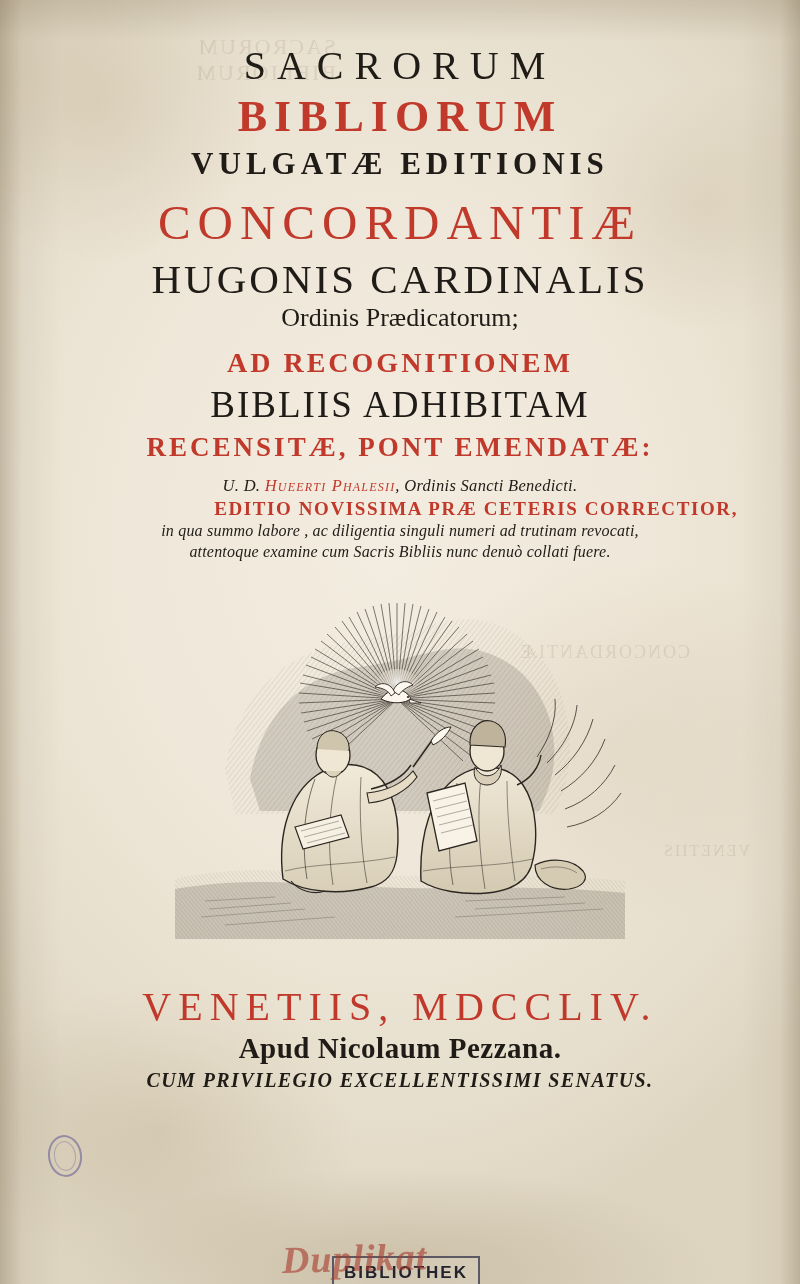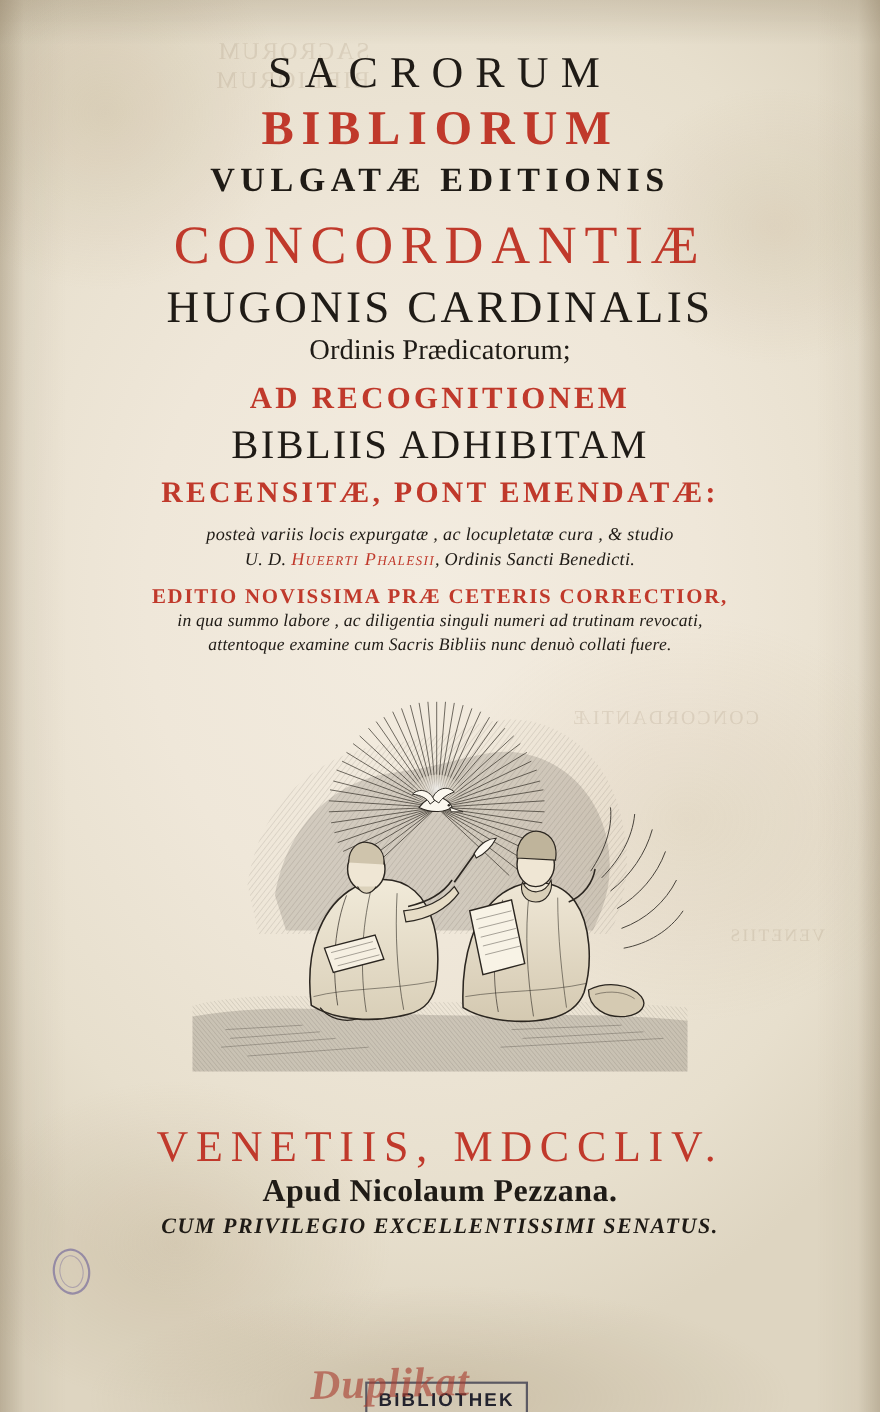--- a/index.html
+++ b/index.html
@@ -141,24 +141,25 @@
     font-size: 16.5px;
     line-height: 1.38;
     letter-spacing: 0.3px;
   }
   .block-italic .sc {
     font-variant: small-caps;
     font-style: italic;
     letter-spacing: 1.2px;
   }
   .l-editio {
-    margin-top: 12px;
+    margin-top: 0;
     font-size: 19px;
     letter-spacing: 1.6px;
     font-weight: 600;
+    text-align: right;
   }
   .block-italic2 {
     font-style: italic;
     font-size: 16px;
     line-height: 1.35;
     letter-spacing: 0.2px;
   }
 
   
   .engraving {
@@ -264,21 +265,20 @@
     <div class="l-bibliorum red">BIBLIORUM</div>
     <div class="l-vulgatae blk">VULGATÆ  EDITIONIS</div>
     <div class="l-concordantiae red">CONCORDANTIÆ</div>
     <div class="l-hugonis blk">HUGONIS  CARDINALIS</div>
     <div class="l-ordinis blk">Ordinis Prædicatorum;</div>
     <div class="l-adrecog red">AD  RECOGNITIONEM</div>
     <div class="l-bibliis blk">BIBLIIS  ADHIBITAM</div>
     <div class="l-recensitae red">RECENSITÆ, PONT EMENDATÆ:</div>
 
     <div class="block-italic blk">
-      <div>posteà variis locis expurgatæ ,  ac locupletatæ  cura ,  &amp;  studio</div>
       <div>
         <span>U. D. </span><span class="sc red">Hueerti Phalesii</span><span>, Ordinis Sancti Benedicti.</span>
       </div>
     </div>
 
     <div class="l-editio red">EDITIO NOVISSIMA PRÆ CETERIS CORRECTIOR,</div>
     <div class="block-italic2 blk">
       <div>in qua summo labore , ac diligentia singuli numeri ad trutinam revocati,</div>
       <div>attentoque examine cum Sacris Bibliis nunc denuò collati fuere.</div>
     </div>

